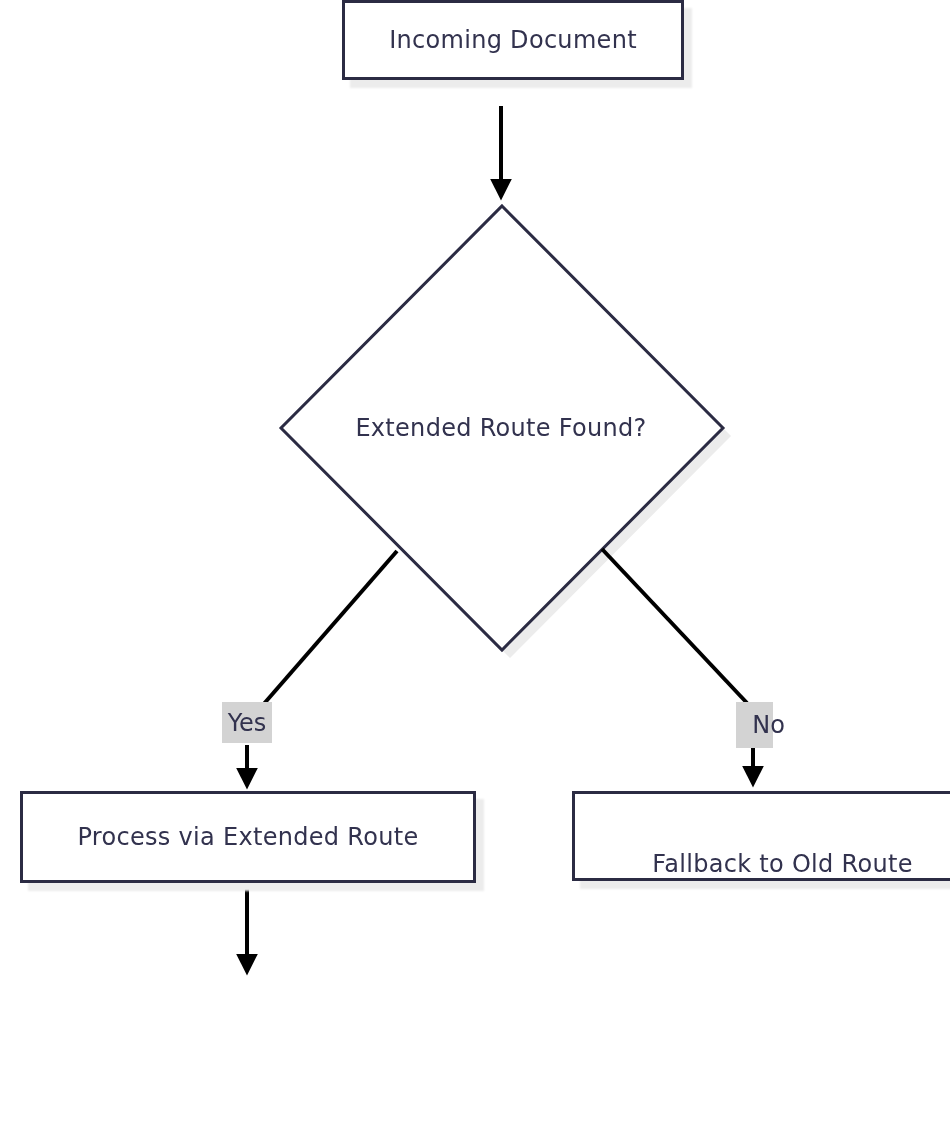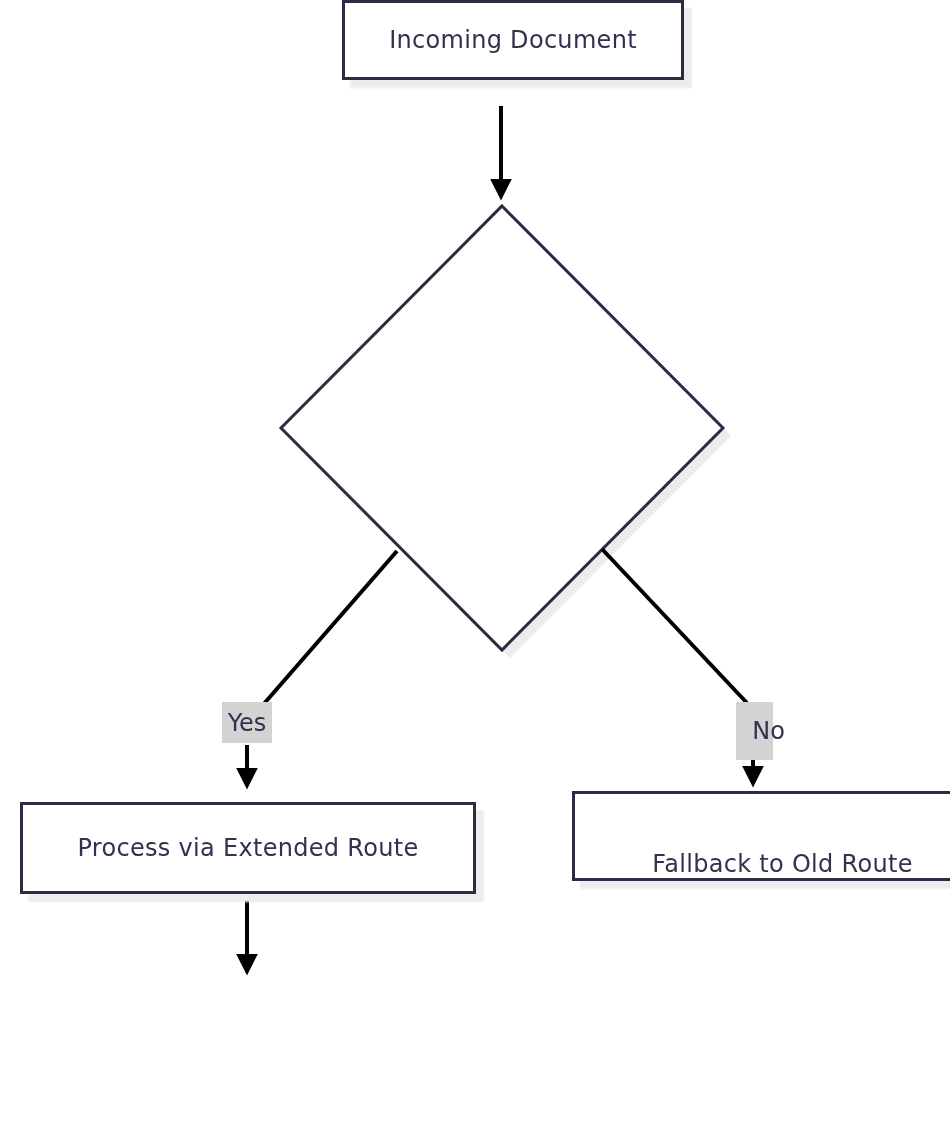--- a/index.html
+++ b/index.html
@@ -103,30 +103,33 @@
     <path class="connector" d="M 247 745 L 247 783" marker-end="url(#arrowhead)"></path>
     <path class="connector" d="M 602 549 L 747 703"></path>
     <path class="connector" d="M 753 745 L 753 781" marker-end="url(#arrowhead)"></path>
     <path class="connector" d="M 247 885 L 247 969" marker-end="url(#arrowhead)"></path>
   </svg>
 
   <div class="node" style="left:330px; top:0; width:342px; height:80px;margin-left:12px;">
     <span>Incoming Document</span>
   </div>
 
+  <div class="decision-label" style="left:321px; top:400px; width:360px; height:56px;">
+    <span>Extended Route Found?</span>
+  </div>
 
   <div class="edge-label" style="left:222px; top:702px; width:50px; height:41px;text-align:center;">
     <span>Yes</span>
   </div>
 
-  <div class="edge-label" style="left:736px; top:702px; width:37px; height:58px;padding-left:28px;">
+  <div class="edge-label" style="left:736px; top:702px; width:37px; height:46px;padding-left:28px;">
     <span>No</span>
   </div>
 
-  <div class="node" style="left:20px; top:791px; width:456px; height:92px;margin-top:11px;">
+  <div class="node" style="left:20px; top:791px; width:456px; height:92px;">
     <span>Process via Extended Route</span>
   </div>
 
   <div class="node" style="left:572px; top:791px; width:421px; height:90px;align-items:flex-end;">
     <span>Fallback to Old Route</span>
   </div>
 
 
 </div>
 

